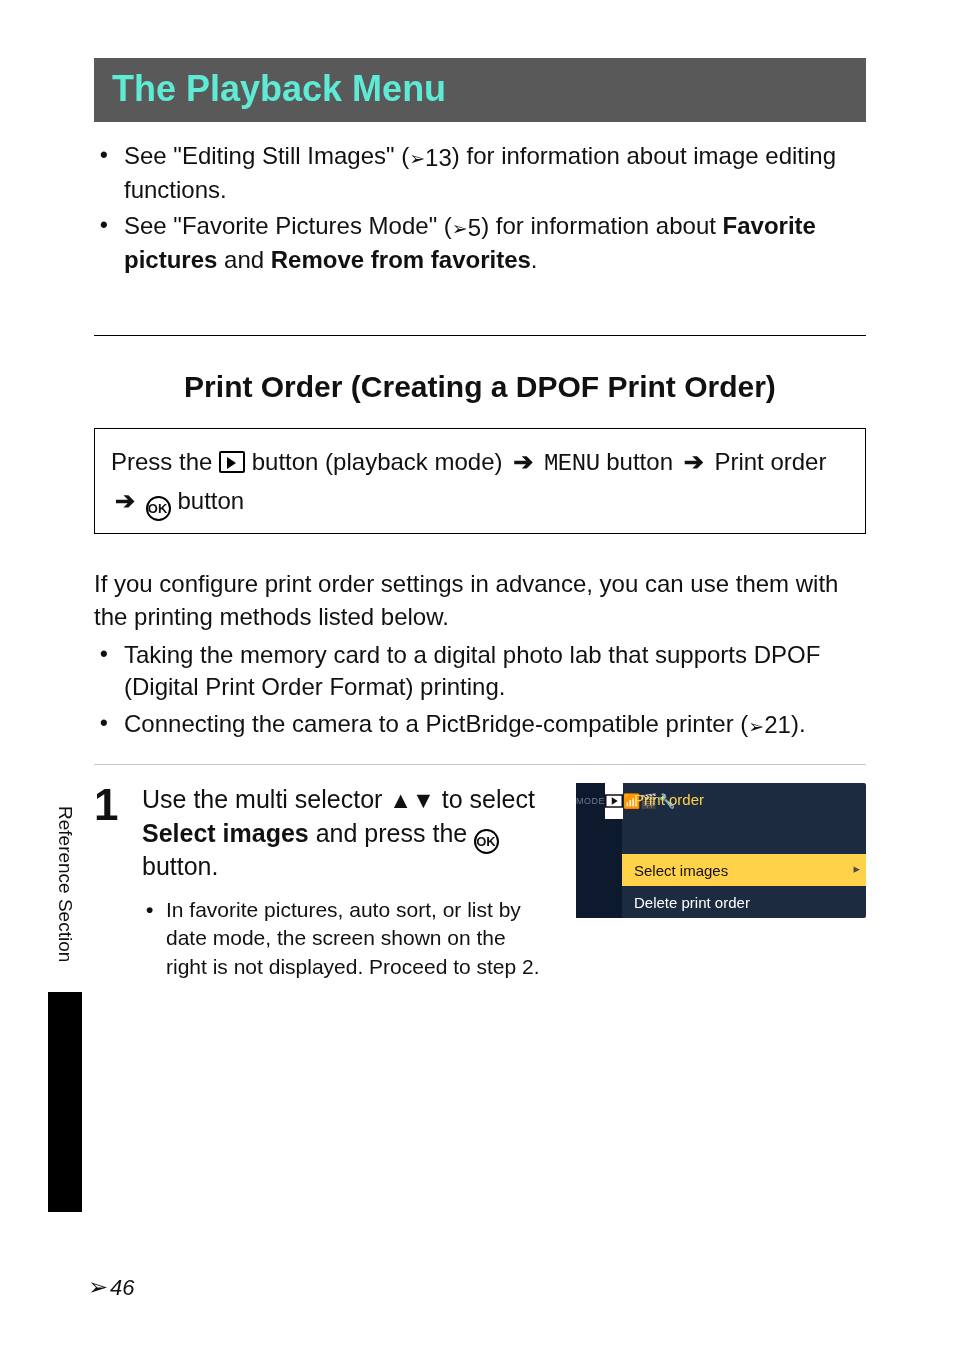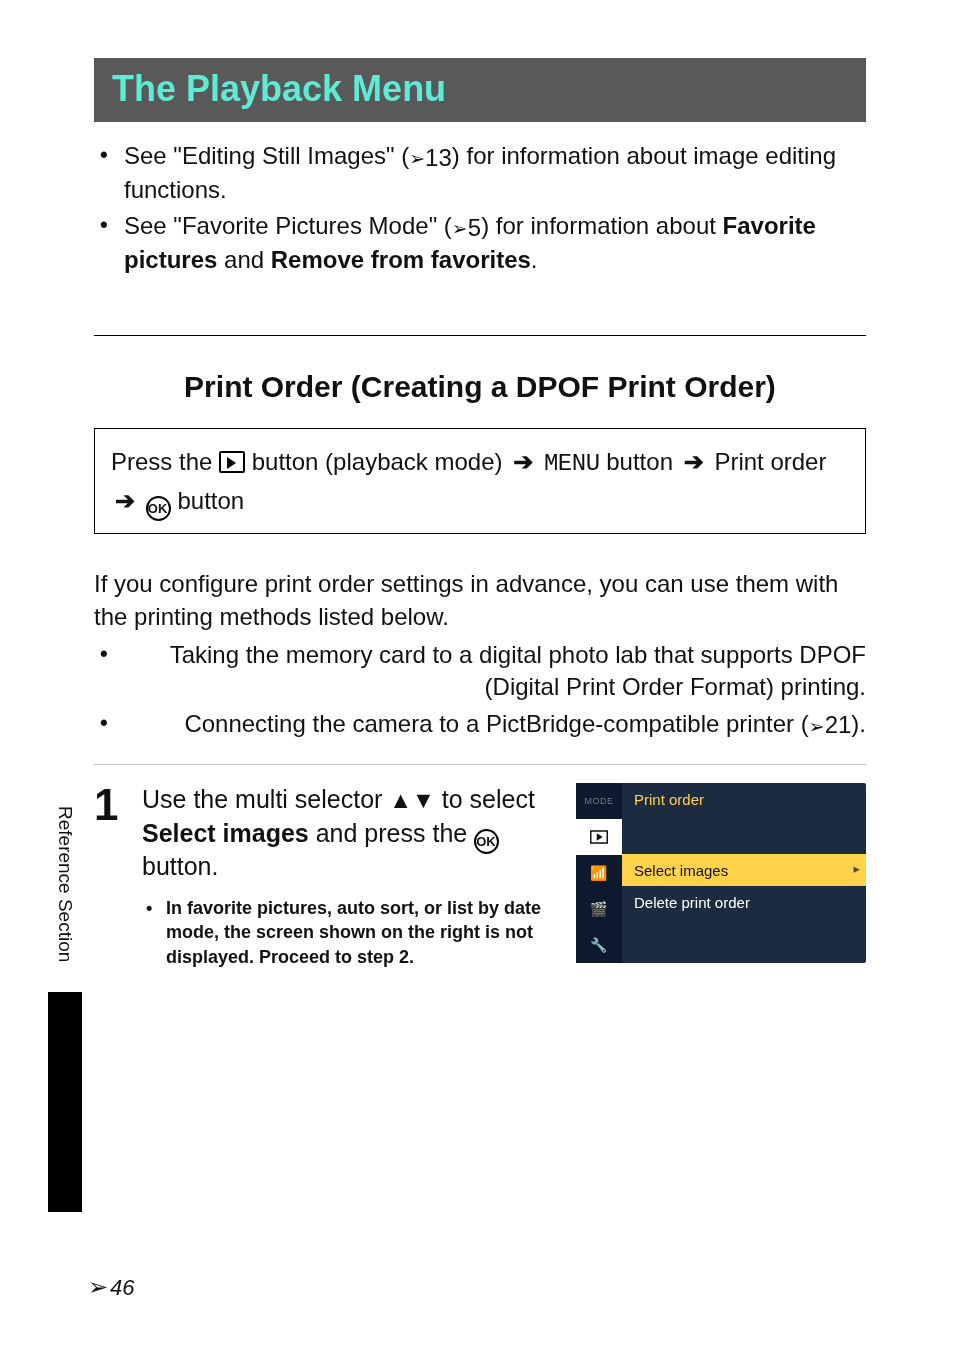--- a/index.html
+++ b/index.html
@@ -20,25 +20,25 @@
   .press-box .arrow { font-weight: 700; margin: 0 4px; }
   .play-box { display: inline-block; border: 2px solid #000; border-radius: 2px; width: 26px; height: 22px; position: relative; top: 3px; }
   .play-box::after { content: ""; position: absolute; left: 6px; top: 4px; width: 0; height: 0; border-top: 6px solid transparent; border-bottom: 6px solid transparent; border-left: 9px solid #000; }
   .menu-glyph { font-family: Liberation Mono, monospace; letter-spacing: -0.5px; font-weight: 400; }
   .ok-glyph { display:inline-block; width:25px; height:25px; border:2px solid #000; border-radius:50%; line-height:22px; text-align:left; font-size:13px; font-weight:700; position:relative; top:4px; }
   .step-row { display: flex; align-items: flex-start; border-top: 1px solid #c7c7c7; padding-top: 18px; margin-top: 22px; }
   .step-num { font-size: 44px; font-weight: 700; width: 48px; flex: none; line-height: 1; }
   .step-body { flex: 1 1 auto; padding-right: 30px; }
   .step-heading { font-size: 25px; line-height: 1.35; margin-bottom: 12px; }
   .step-sub { list-style: none; }
-  .step-sub li { position: relative; padding-left: 24px; font-size: 18px; line-height: 1.35; font-weight: 700; }
+  .step-sub li { position: relative; padding-left: 24px; font-size: 21px; line-height: 1.35; font-weight: 400; }
   .step-sub li::before { content:"•"; position:absolute; left:4px; top:0; font-weight:700; }
 
   .screen { width: 290px; flex: none; background:#1c2b40; border-radius:2px; display:flex; font-family: Arial, sans-serif; }
-  .screen-tabs { width: 46px; background:#0d1a2e; display:flex; flex-direction:column; }
+  .screen-tabs { width: 46px; background:#0d1a2e; display:flex; flex-direction:row; }
   .tab { height: 36px; display:flex; align-items:center; justify-content:center; color:#6b7a8e; font-size:14px; }
   .tab.active { background:#fff; color:#111; }
   .tab svg { width:18px; height:14px; }
   .screen-main { flex:1; color:#fff; font-size:15px; }
   .screen-title { padding: 8px 12px 4px 12px; color:#ffd24a; font-size:15px; }
   .screen-spacer { height: 42px; }
   .menu-item { padding: 7px 12px; border-top:1px solid rgba(255,255,255,0); }
   .menu-item.selected { background:#ffd24a; color:#111; position:relative; }
   .menu-item.selected::after { content:"▸"; position:absolute; right:6px; top:6px; font-size:13px; color:#4c4c4c; }
 
@@ -78,21 +78,21 @@
     <span class="flow">
       <span>Press the </span><span class="play-box"></span><span> button (playback mode) </span><span class="arrow">➔</span>
       <span class="menu-glyph">MENU</span><span> button </span><span class="arrow">➔</span><span> Print order </span><span class="arrow">➔</span>
       <span class="ok-glyph">OK</span>
       <span>button</span>
     </span>
   </div>
 
   <p class="body-text">If you configure print order settings in advance, you can use them with the printing methods listed below.</p>
 
-  <ul class="bullet-list body-text" style="margin-top:6px;text-align:right;">
+  <ul class="bullet-list body-text" style="margin-top:6px;">
     <li>Taking the memory card to a digital photo lab that supports DPOF (Digital Print Order Format) printing.</li>
     <li>
       <span>Connecting the camera to a PictBridge-compatible printer (</span><span class="xref">
           <span class="xref-icon">➢</span>
           <span>21</span>
         </span><span>).</span>
     </li>
   </ul>
 
   <div class="step-row">

